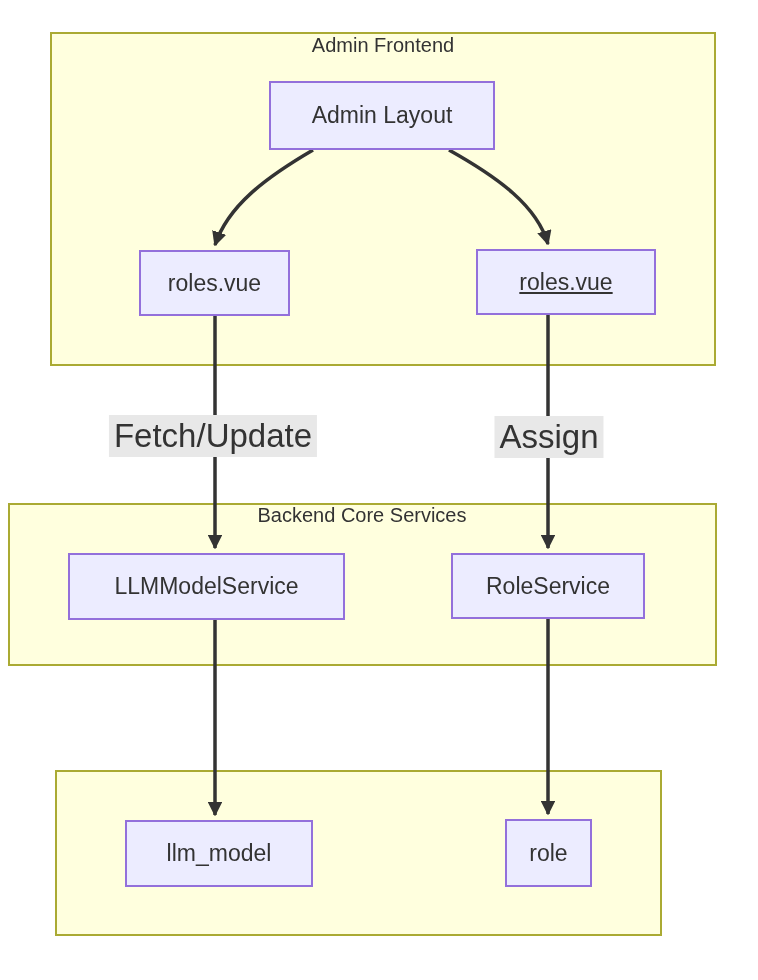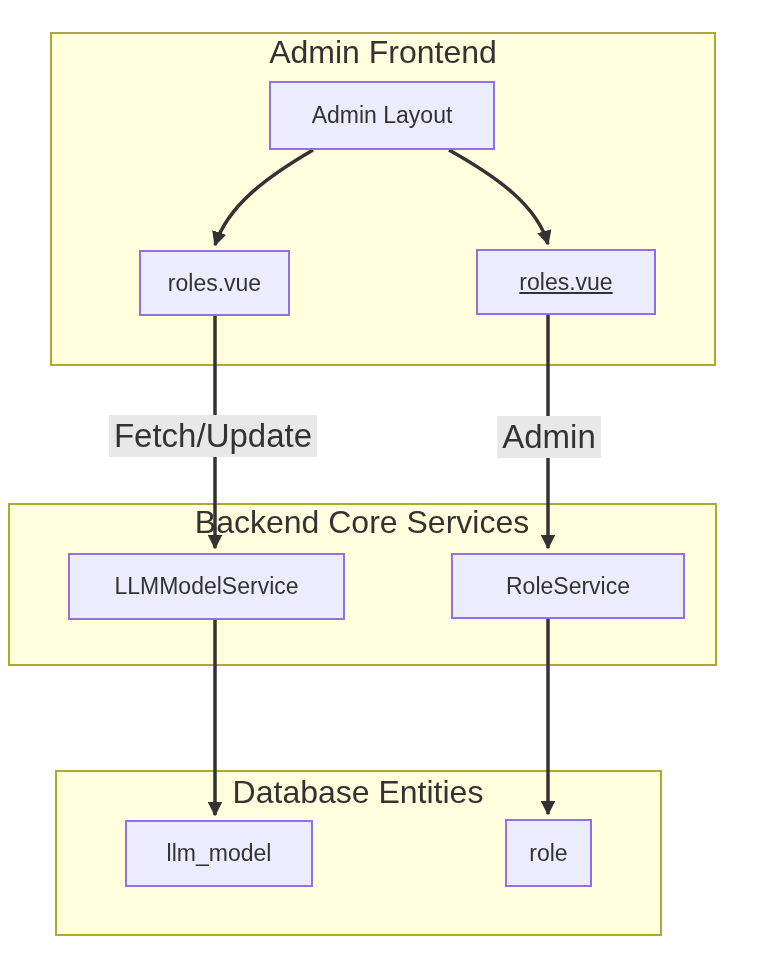--- a/index.html
+++ b/index.html
@@ -22,21 +22,21 @@
     position: absolute;
     background: #ffffde;
     border: 2px solid #aaaa33;
     box-sizing: border-box;
     z-index: 1;
   }
   .cluster-title {
     position: absolute;
     transform: translateX(-50%);
     white-space: nowrap;
-    font-size: 32px;
+    font-size: 20px;
     color: #333333;
     z-index: 1;
   }
   .node {
     position: absolute;
     background: #ececff;
     border: 2px solid #9370db;
     box-sizing: border-box;
     display: flex;
     align-items: center;
@@ -61,56 +61,55 @@
   .c-backend-core     { left: 8px;   top: 503px; width: 709px; height: 163px; }
   .c-database         { left: 55px;  top: 770px; width: 607px; height: 166px; }
   .t-admin-frontend   { left: 383px; top: 34px; }
   .t-backend-core     { left: 362px; top: 504px; }
   .t-database         { left: 358px; top: 774px; }
   
   .n-admin-layout     { left: 269px; top: 81px;  width: 226px; height: 69px; }
   .n-llms-vue         { left: 139px; top: 250px; width: 151px; height: 66px; }
   .n-roles-vue        { left: 476px; top: 249px; width: 180px; height: 66px; text-decoration: underline; }
   .n-llm-service      { left: 68px;  top: 553px; width: 277px; height: 67px; }
-  .n-role-service     { left: 451px; top: 553px; width: 234px; height: 66px; }
+  .n-role-service     { left: 451px; top: 553px; width: 194px; height: 66px; }
   .n-llm-model        { left: 125px; top: 820px; width: 188px; height: 67px; }
   .n-role             { left: 505px; top: 819px; width: 87px;  height: 68px; }
   
   .l-fetch-update     { left: 213px; top: 415px; }
   .l-assign           { left: 549px; top: 416px; }
 </style>
 </head>
 <body>
 
 <div class="diagram">
 
   <div class="cluster c-admin-frontend"></div>
   <div class="cluster c-backend-core"></div>
   <div class="cluster c-database"></div>
 
   <div class="cluster-title t-admin-frontend">Admin Frontend</div>
   <div class="cluster-title t-backend-core">Backend Core Services</div>
-  <div class="cluster-title t-database">Database Entities</div>
 
   <svg class="edge-layer" viewBox="0 0 758 980" xmlns="http://www.w3.org/2000/svg" aria-hidden="true">
     <defs>
       <marker id="arrowhead" viewBox="0 0 10 10" refX="9" refY="5" markerWidth="4.2" markerHeight="4.2" orient="auto-start-reverse">
         <path d="M0,0 L10,5 L0,10 z" fill="#333333"></path>
       </marker>
     </defs>
     <path d="M313,150 C265,178 228,206 215,245" fill="none" stroke="#333333" stroke-width="3.5" marker-end="url(#arrowhead)"></path>
     <path d="M449,150 C499,178 537,206 548,244" fill="none" stroke="#333333" stroke-width="3.5" marker-end="url(#arrowhead)"></path>
     <path d="M215,316 L215,548" fill="none" stroke="#333333" stroke-width="3.5" marker-end="url(#arrowhead)"></path>
     <path d="M548,315 L548,548" fill="none" stroke="#333333" stroke-width="3.5" marker-end="url(#arrowhead)"></path>
     <path d="M215,620 L215,815" fill="none" stroke="#333333" stroke-width="3.5" marker-end="url(#arrowhead)"></path>
     <path d="M548,619 L548,814" fill="none" stroke="#333333" stroke-width="3.5" marker-end="url(#arrowhead)"></path>
   </svg>
 
   <div class="edge-label l-fetch-update">Fetch/Update</div>
-  <div class="edge-label l-assign">Admin</div>
+  <div class="edge-label l-assign">Assign</div>
 
   <div class="node n-admin-layout">Admin Layout</div>
   <div class="node n-llms-vue">roles.vue</div>
   <div class="node n-roles-vue">roles.vue</div>
   <div class="node n-llm-service">LLMModelService</div>
   <div class="node n-role-service">RoleService</div>
   <div class="node n-llm-model">llm_model</div>
   <div class="node n-role">role</div>
 
 </div>

